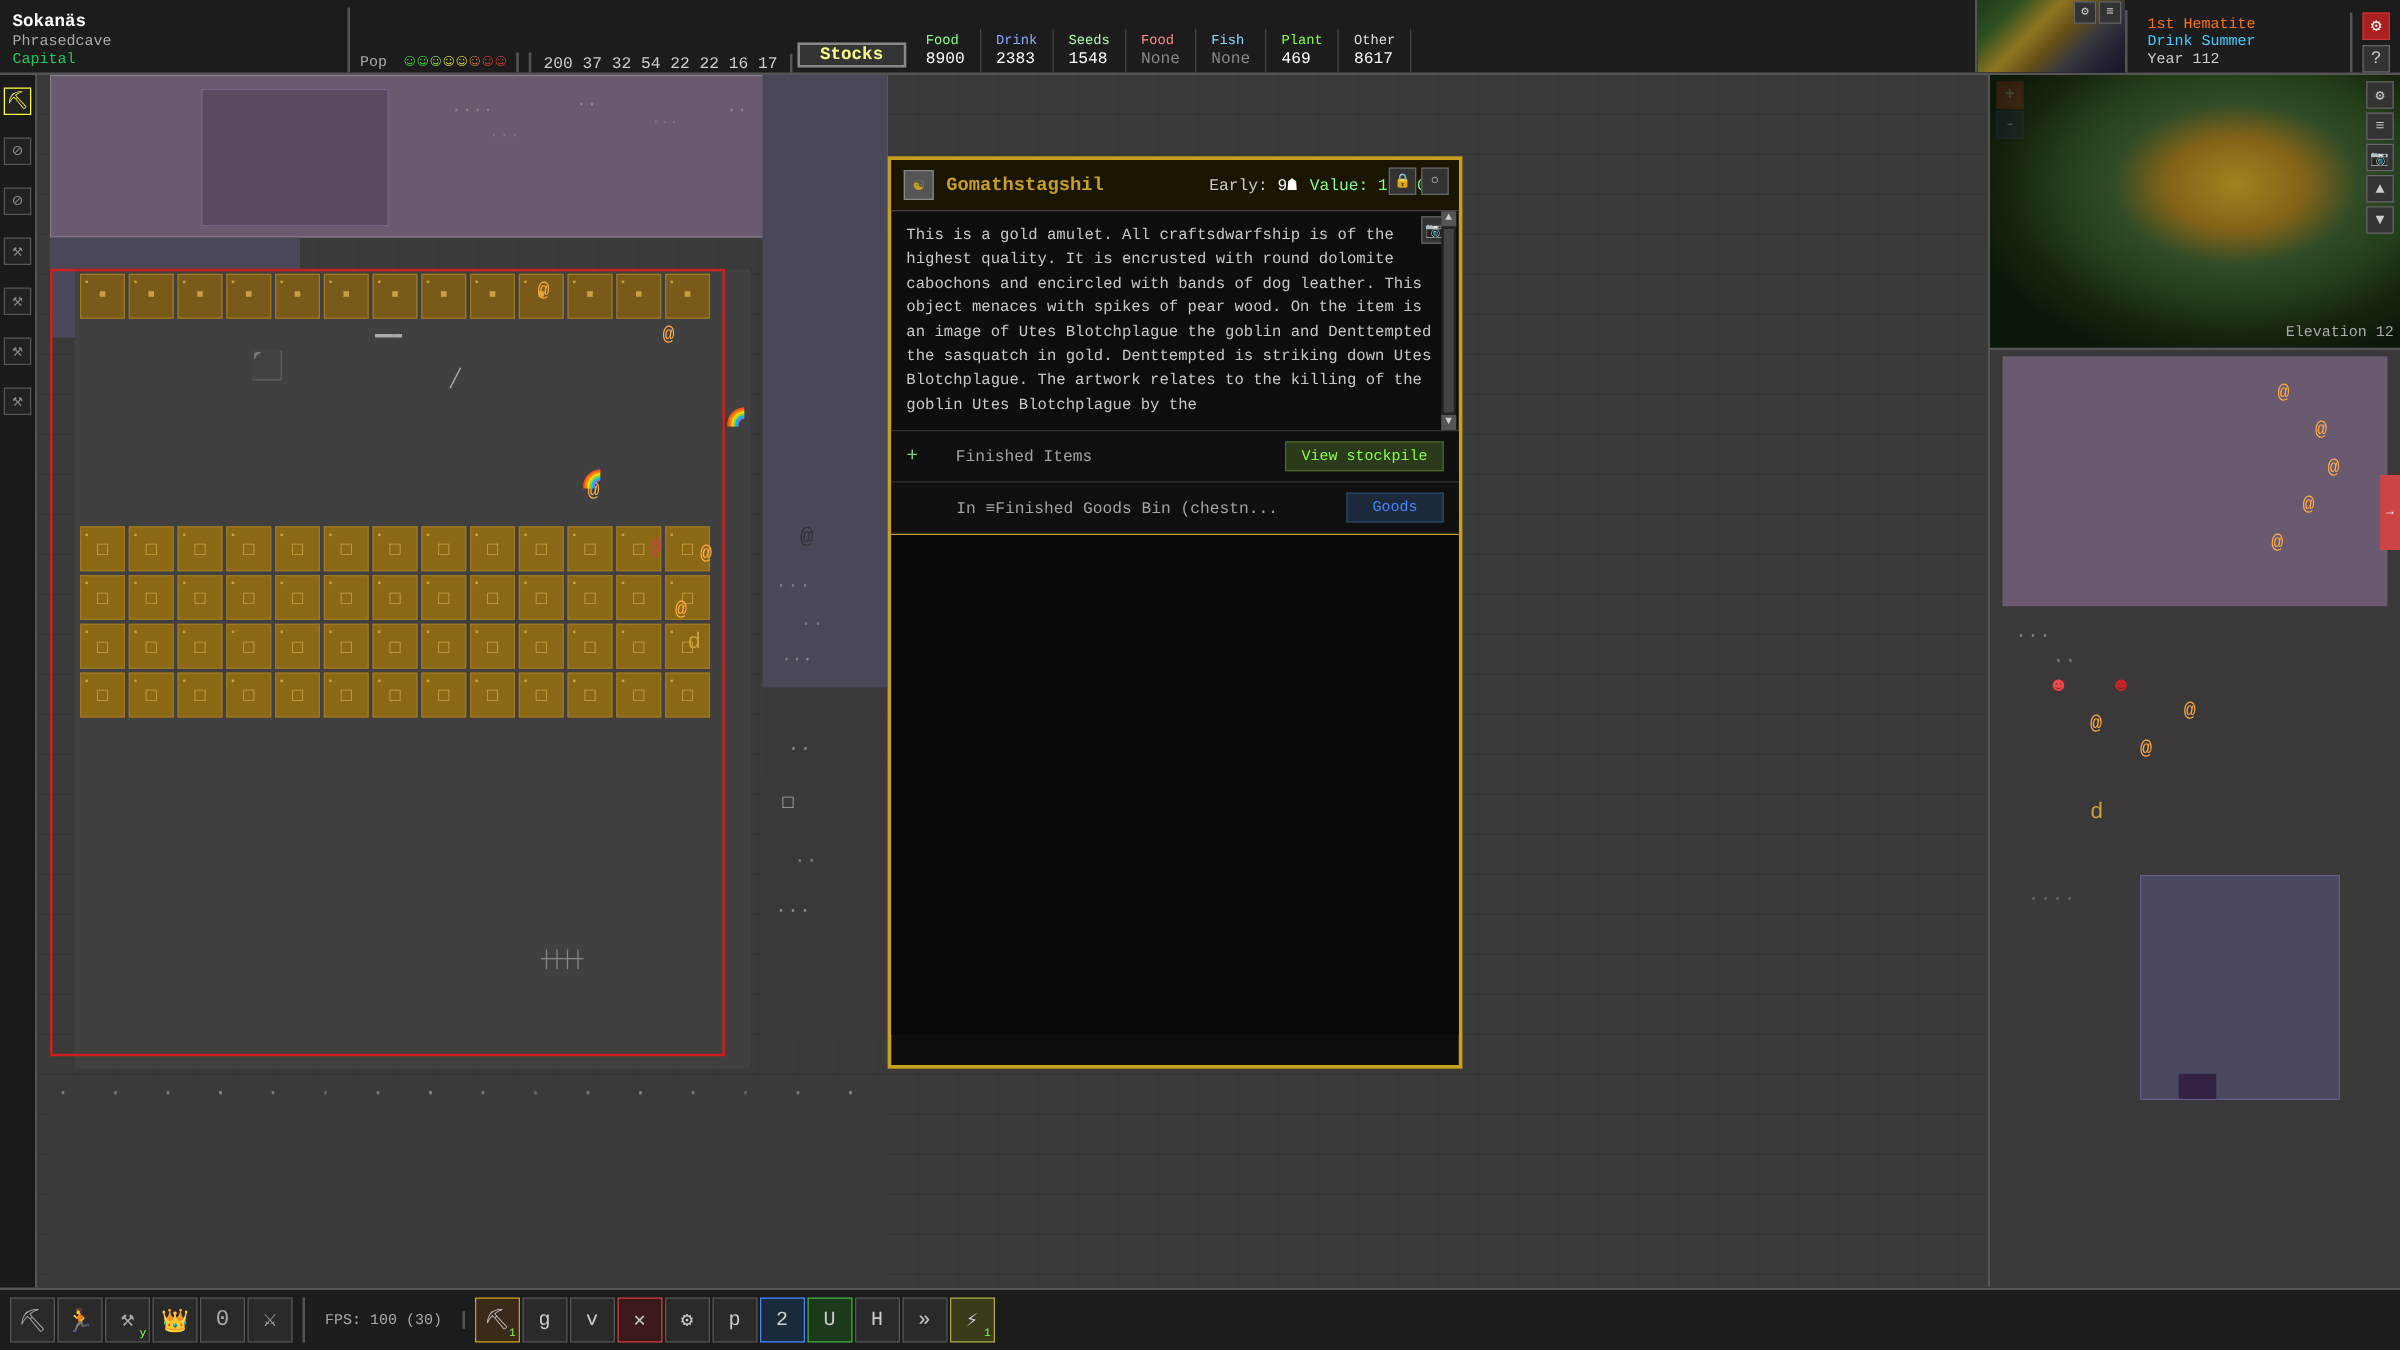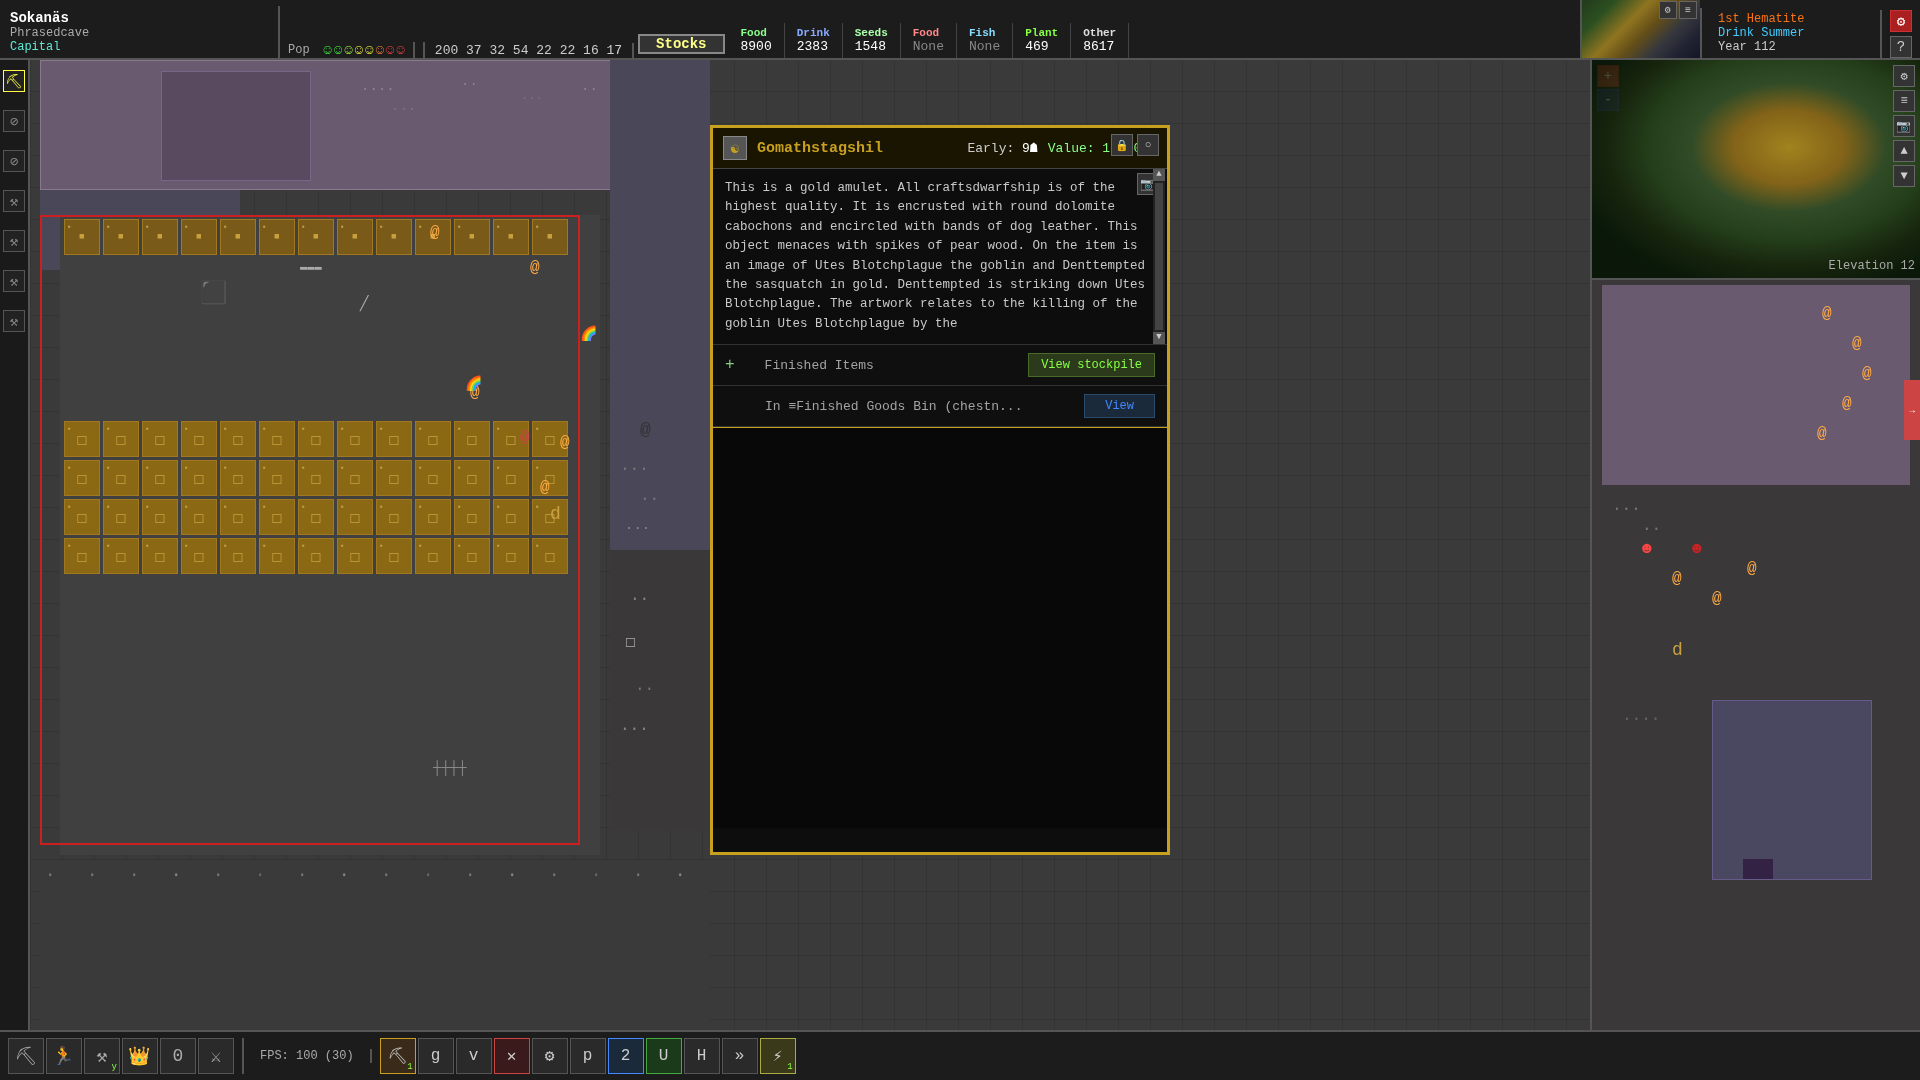--- a/index.html
+++ b/index.html
@@ -28,21 +28,21 @@
     #fort-info {
       display: flex;
       flex-direction: column;
       justify-content: center;
       padding: 4px 10px;
       border-right: 2px solid #555;
       min-width: 280px;
     }
     #fort-name { color: #ffffff; font-size: 14px; font-weight: bold; }
     #fort-sub { color: #aaaaaa; font-size: 12px; }
-    #fort-pop { color: #5eead4; font-size: 12px; }
+    #fort-pop { color: #22c55e; font-size: 12px; }
 
     #pop-icons {
       display: flex;
       align-items: center;
       gap: 2px;
       padding: 0 8px;
       border-right: 2px solid #555;
     }
     .pop-icon { font-size: 14px; }
     .pop-happy { color: #44ff44; }
@@ -71,21 +71,21 @@
       align-items: stretch;
       flex: 1;
     }
     .resource-group {
       display: flex;
       flex-direction: column;
       justify-content: center;
       padding: 4px 12px;
       border-right: 1px solid #444;
     }
-    .resource-label { color: #88cc88; font-size: 11px; font-weight: bold; }
+    .resource-label { color: #88cc88; font-size: 11px; font-weight: normal; }
     .resource-label.food { color: #88ff88; }
     .resource-label.drink { color: #88aaff; }
     .resource-label.seeds { color: #aaffaa; }
     .resource-label.meat { color: #ff8888; }
     .resource-label.fish { color: #88ddff; }
     .resource-label.plant { color: #88ff44; }
     .resource-label.other { color: #dddddd; }
     .resource-value { color: #ffffff; font-size: 13px; }
     .resource-none { color: #888888; font-size: 13px; }
 
@@ -782,21 +782,21 @@
 
     <div id="item-location">
       <div class="item-location-row">
         <span class="location-plus">+</span>
         <span class="location-text">Finished Items</span>
         <button class="view-stockpile-btn">View stockpile</button>
       </div>
       <div class="item-location-row">
         <span style="width:20px;"></span>
         <span class="location-text">In ≡Finished Goods Bin (chestn...</span>
-        <button class="view-btn">View</button>
+        <button class="view-btn">Goods</button>
       </div>
     </div>
 
     <div id="item-empty-area"></div>
   </div>
 
   <div id="right-panel">
     <div id="minimap">
 
       <div id="minimap-zoom-controls">

